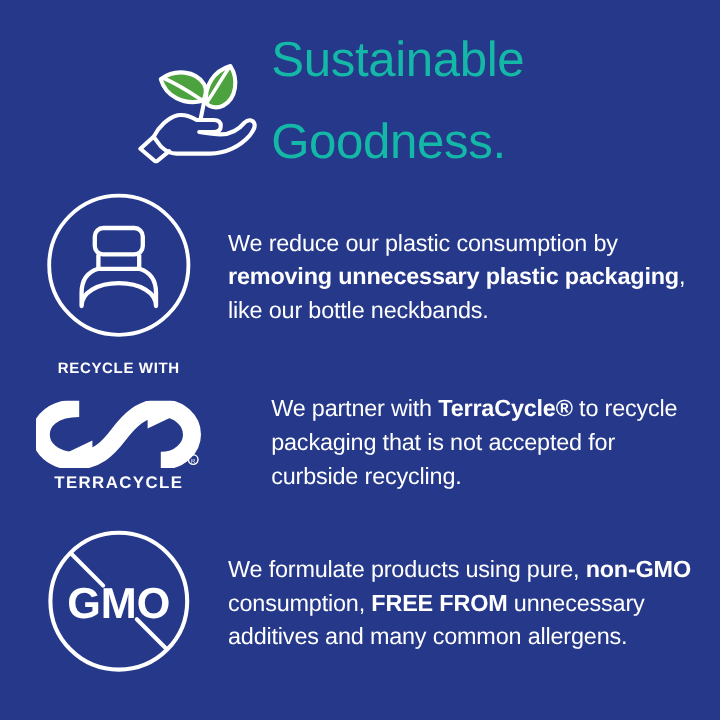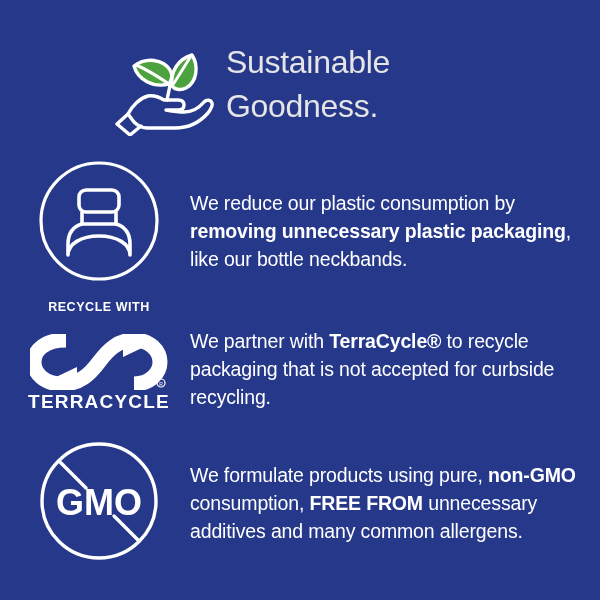--- a/index.html
+++ b/index.html
@@ -40,25 +40,25 @@
 
   .header-logo {
     width: 104px;
     height: 100px;
     flex: 0 0 104px;
     margin-right: 10px;
     margin-top: 4px;
   }
 
   .header-title {
-    font-size: 32px;
-    line-height: 44px;
+    font-size: 41px;
+    line-height: 69px;
     font-weight: 400;
     letter-spacing: -0.3px;
-    color: #e5e5e5;
+    color: #14b8a6;
     white-space: pre-line;
   }
 
   
   .rows {
     position: absolute;
     left: 0;
     top: 160px;
     width: 600px;
   }
@@ -87,21 +87,21 @@
     letter-spacing: -0.15px;
   }
 
   .row-text b { font-weight: 700; }
 
   
   .row-bottle   { height: 140px; }
   .row-bottle .row-text { padding-top: 29px; }
 
   .row-terra    { height: 140px; }
-  .row-terra .row-text { padding-top: 27px; }
+  .row-terra .row-text { padding-top: 27px; margin-left: 36px; }
 
   .row-gmo      { height: 150px; }
   .row-gmo .row-text { padding-top: 21px; }
 
   .icon-circle   { width: 122px; height: 122px; display:block; }
   .icon-gmo      { width: 122px; height: 122px; display:block; }
 
   
   .terra-lockup {
     width: 146px;
@@ -121,21 +121,21 @@
     white-space: nowrap;
   }
 
   .terra-mark {
     width: 138px;
     height: 56px;
     display: block;
   }
 
   .terra-bottom {
-    font-size: 19px;
+    font-size: 14px;
     font-weight: 700;
     letter-spacing: 1.2px;
     line-height: 18px;
     margin-top: 3px;
     color: #ffffff;
     white-space: nowrap;
   }
 </style>
 </head>
 <body>

